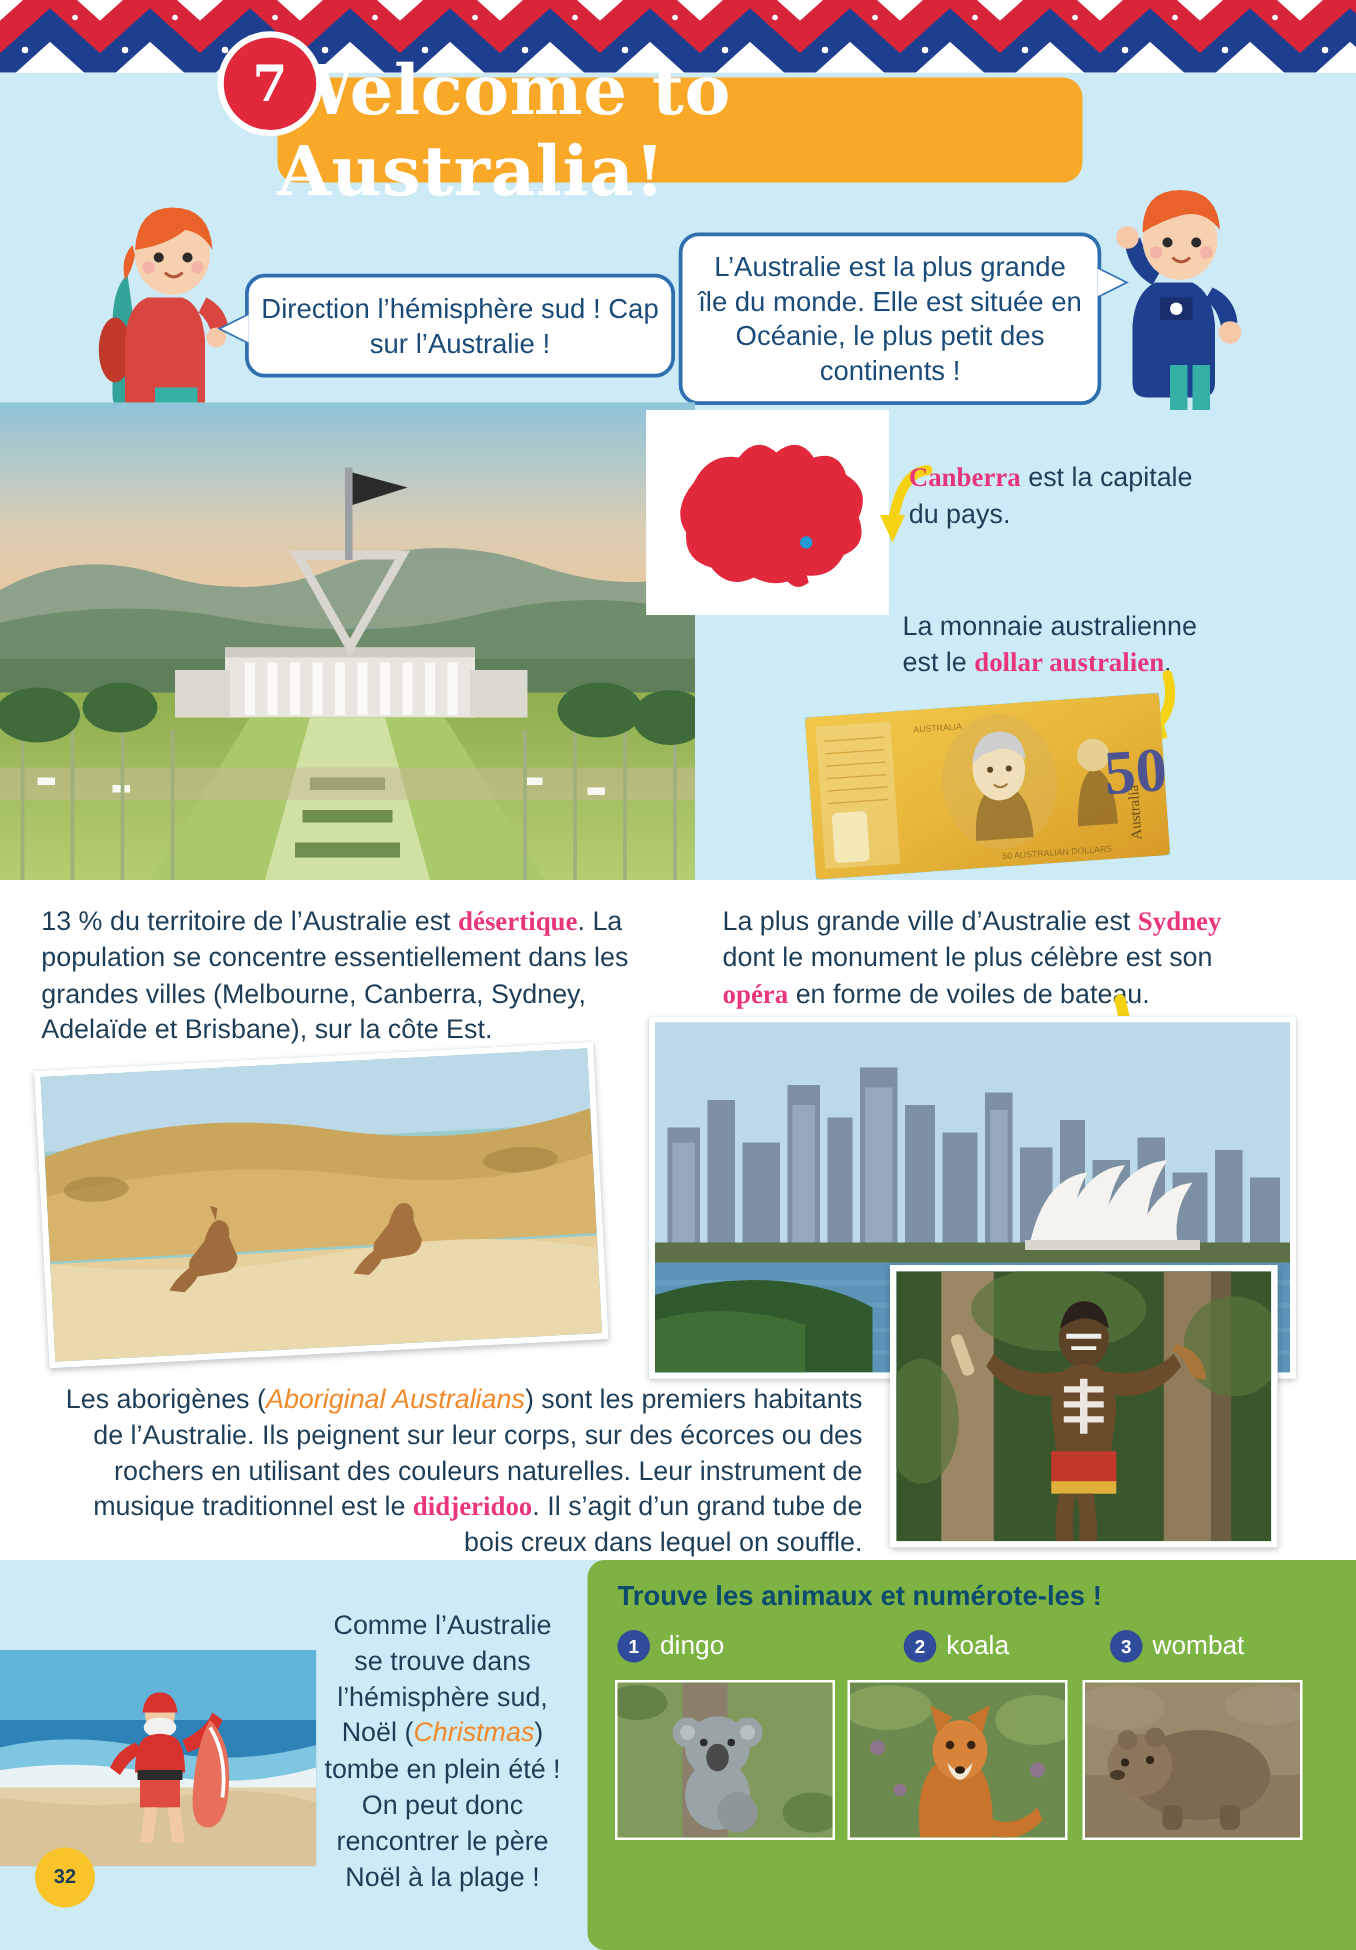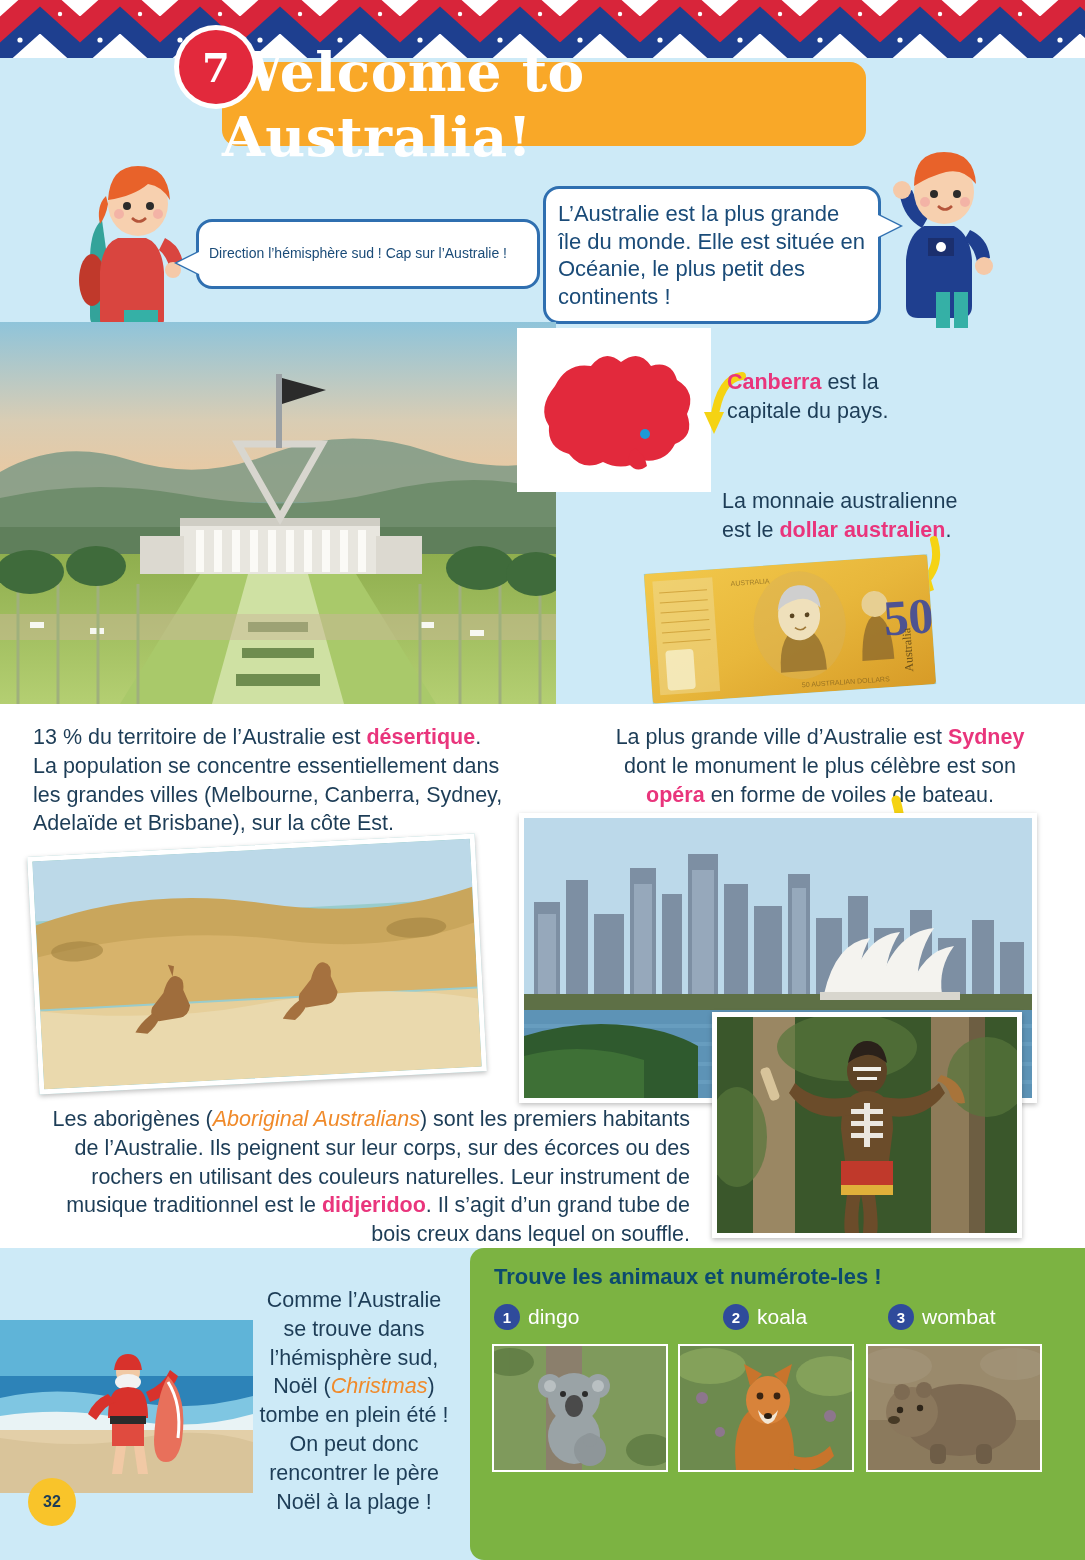--- a/index.html
+++ b/index.html
@@ -26,24 +26,24 @@
     position:absolute;left:222px;top:62px;width:644px;height:84px;border-radius:16px;
     background:#f9a828;display:flex;align-items:center;justify-content:center;z-index:5;
   }
   .title-banner h1{
     margin:0;color:#ffffff;font-family:"DejaVu Serif", serif;font-weight:bold;
     font-size:55px;letter-spacing:.5px;
   }
 
   
   .bubble{position:absolute;background:#fff;border:3px solid #2f6fb0;border-radius:16px;
-    color:#1a4b78;text-align:left;line-height:1.25;}
+    color:#1a4b78;text-align:center;line-height:1.25;}
   .bubble:after{content:"";position:absolute;width:0;height:0;}
 
-  #bubble-left{left:196px;top:219px;width:318px;padding:23px 10px;font-size:14px;}
+  #bubble-left{left:196px;top:219px;width:318px;padding:11px 10px;font-size:22px;}
   #bubble-left:after{
     left:-22px;top:30px;border-width:11px 22px 11px 0;border-style:solid;
     border-color:transparent #fff transparent transparent;
     filter:drop-shadow(-3px 0 0 #2f6fb0);
   }
   #bubble-right{left:543px;top:186px;width:308px;padding:11px 12px;font-size:22px;}
   #bubble-right:after{
     right:-22px;top:26px;border-width:11px 0 11px 22px;border-style:solid;
     border-color:transparent transparent transparent #fff;
     filter:drop-shadow(3px 0 0 #2f6fb0);
@@ -65,27 +65,27 @@
   #photo-kangaroo{left:33px;top:845px;width:438px;height:228px;transform:rotate(-3deg);border:5px solid #fff;box-shadow:0 2px 5px rgba(0,0,0,.25);}
   
   #photo-sydney{left:519px;top:813px;width:508px;height:280px;border:5px solid #fff;box-shadow:0 2px 5px rgba(0,0,0,.25);}
   
   #photo-aborigine{left:712px;top:1012px;width:300px;height:216px;border:5px solid #fff;box-shadow:0 2px 5px rgba(0,0,0,.25);}
   
   #photo-santa{left:0;top:1320px;width:253px;height:173px;}
 
   
   .txt{position:absolute;color:#1d3d57;font-size:21.5px;line-height:1.34;}
-  .pink{color:#e9357c;font-weight:bold;}
+  .pink{color:#e9357c;font-weight:bold;font-family:Liberation Serif, serif;}
   .orange-i{color:#f08a2a;font-weight:normal;font-style:italic;}
 
   #txt-canberra{left:727px;top:368px;width:230px;}
   #txt-money{left:722px;top:487px;width:260px;}
   #txt-desert{left:33px;top:723px;width:470px;}
-  #txt-sydney{left:610px;top:723px;width:420px;text-align:center;}
+  #txt-sydney{left:578px;top:723px;width:420px;}
   #txt-aborigines{left:30px;top:1105px;width:660px;text-align:right;}
   #txt-noel{left:254px;top:1286px;width:200px;text-align:center;}
 
   
   .arrow{position:absolute;}
 
   
   #activity{
     position:absolute;left:470px;top:1248px;width:615px;height:312px;
     background:#7cb342;border-radius:14px 0 0 14px;

